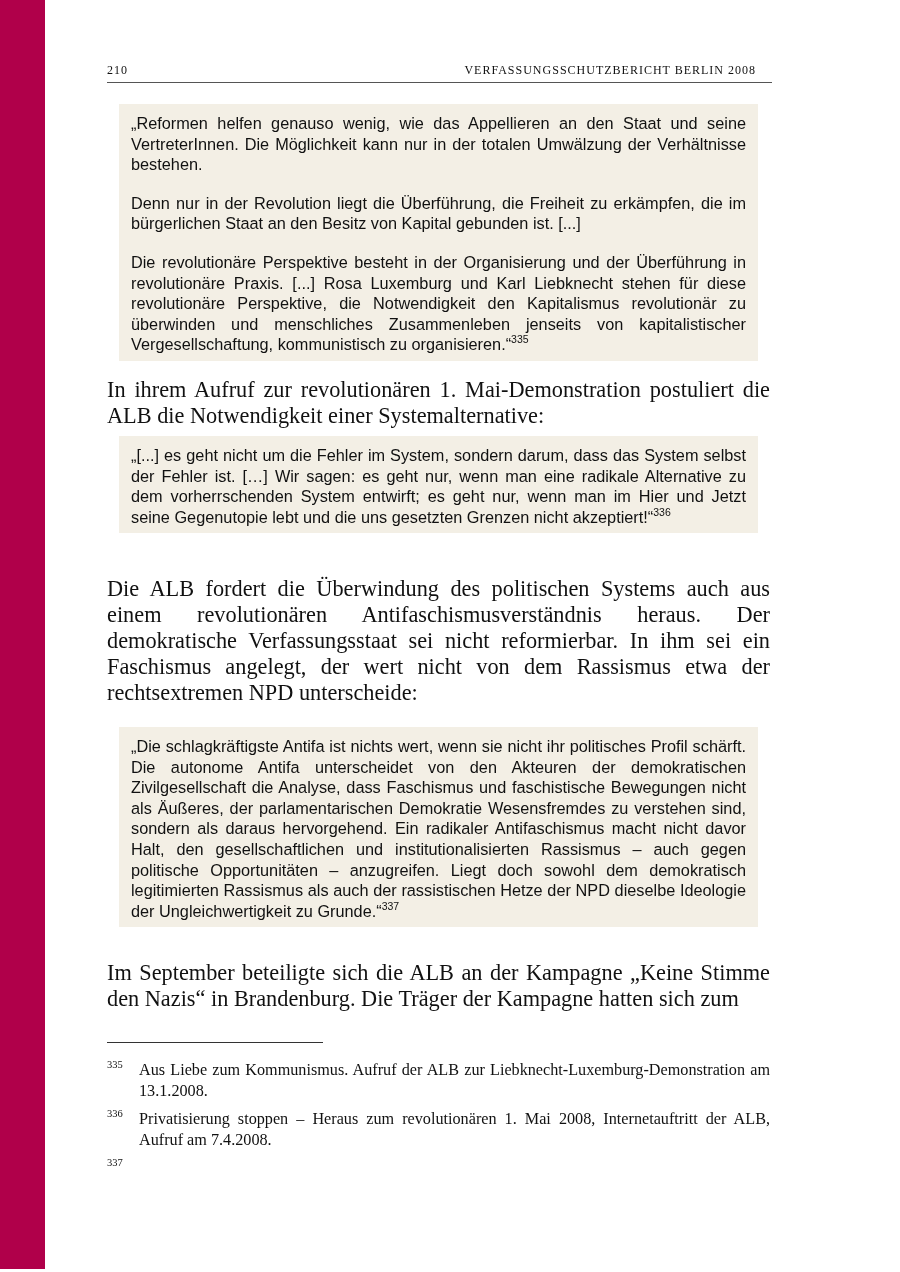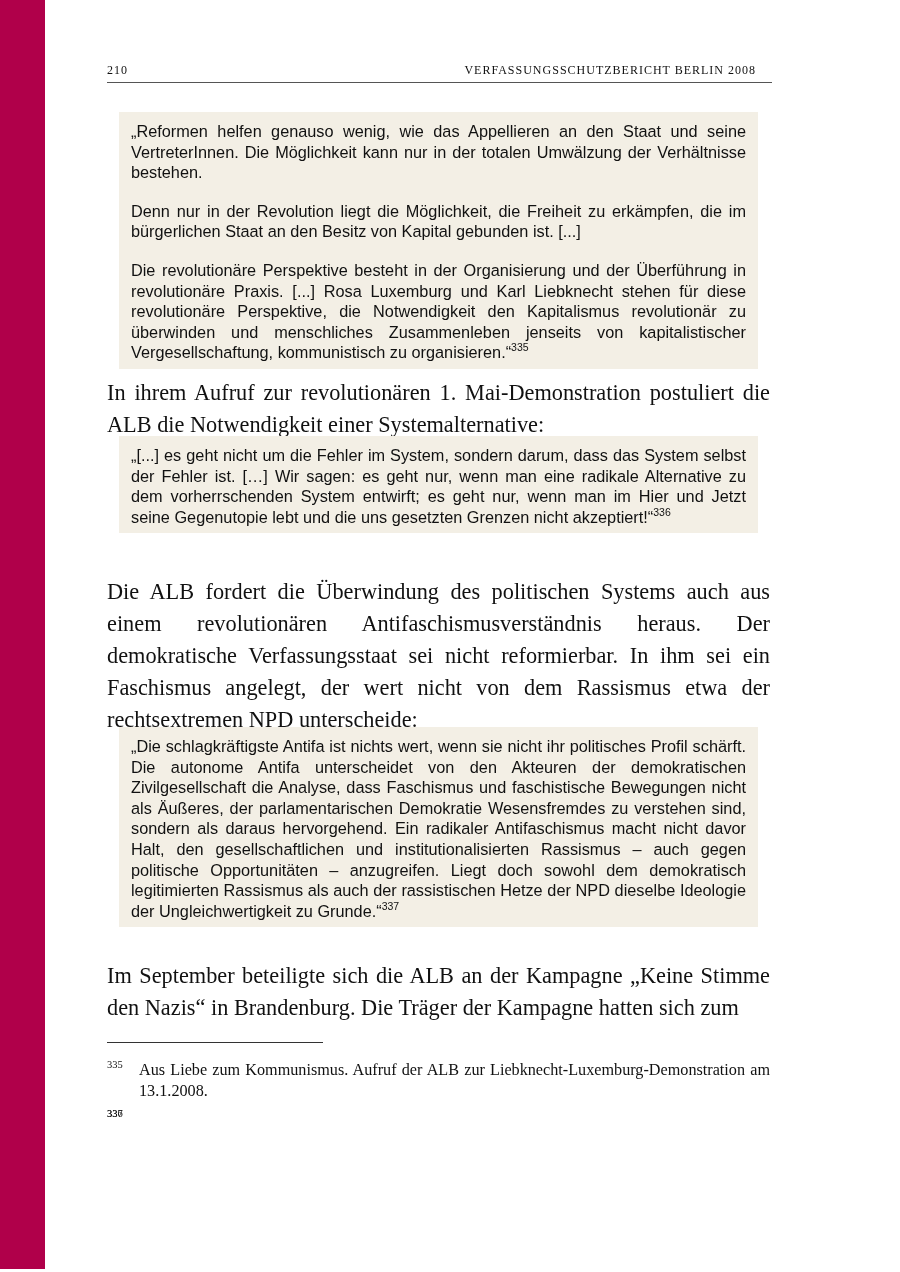--- a/index.html
+++ b/index.html
@@ -22,21 +22,21 @@
     position: absolute; left: 119px; width: 615px;
     background: #f3efe5; padding: 9px 12px 6px 12px;
     font-family: "Liberation Sans", sans-serif; font-size: 16.3px; line-height: 20.6px;
     text-align: justify; color: #111;
   }
   .quote p { margin: 0 0 18px 0; }
   .quote p:last-child { margin-bottom: 0; }
   sup { font-size: 10.5px; line-height: 0; vertical-align: 7px; }
   .body {
     position: absolute; left: 107px; width: 663px;
-    font-family: "Liberation Serif", serif; font-size: 22.3px; line-height: 32px;
+    font-family: "Liberation Serif", serif; font-size: 22.3px; line-height: 26px;
     text-align: justify; color: #111;
   }
   .body p { margin: 0; }
   .fn-rule {
     position: absolute; left: 107px; top: 1042px; width: 216px; height: 0;
     border-top: 1.2px solid #333;
   }
   .footnotes {
     position: absolute; left: 107px; top: 1060px; width: 663px;
     font-family: "Liberation Serif", serif; font-size: 16.2px; line-height: 20.5px; color: #111;
@@ -47,23 +47,23 @@
 </head>
 <body>
 
 <div class="side-bar"></div>
 
 <div class="header">
   <span class="pno">210</span>
   <span class="rtitle">VERFASSUNGSSCHUTZBERICHT BERLIN 2008</span>
 </div>
 
-<div class="quote" style="top:112px;">
+<div class="quote" style="top:104px;">
   <p>„Reformen helfen genauso wenig, wie das Appellieren an den Staat und seine VertreterInnen. Die Möglichkeit kann nur in der totalen Umwälzung der Verhältnisse bestehen.</p>
-  <p>Denn nur in der Revolution liegt die Möglichkeit, die Freiheit zu erkämpfen, die im bürgerlichen Staat an den Besitz von Kapital gebunden ist. [...]</p>
+  <p>Denn nur in der Revolution liegt die Überführung, die Freiheit zu erkämpfen, die im bürgerlichen Staat an den Besitz von Kapital gebunden ist. [...]</p>
   <p><span>Die revolutionäre Perspektive besteht in der Organisierung und der Überführung in revolutionäre Praxis. [...] Rosa Luxemburg und Karl Liebknecht stehen für diese revolutionäre Perspektive, die Notwendigkeit den Kapitalismus revolutionär zu überwinden und menschliches Zusammenleben jenseits von kapitalistischer Vergesellschaftung, kommunistisch zu organisieren.“</span><sup>335</sup></p>
 </div>
 
 <div class="body" style="top:377px;">
   <p>In ihrem Aufruf zur revolutionären 1. Mai-Demonstration postuliert die ALB die Notwendigkeit einer Systemalternative:</p>
 </div>
 
 <div class="quote" style="top:436px;">
   <p><span>„[...] es geht nicht um die Fehler im System, sondern darum, dass das System selbst der Fehler ist. […] Wir sagen: es geht nur, wenn man eine radikale Alternative zu dem vorherrschenden System entwirft; es geht nur, wenn man im Hier und Jetzt seine Gegenutopie lebt und die uns gesetzten Grenzen nicht akzeptiert!“</span><sup>336</sup></p>
 </div>
@@ -82,17 +82,18 @@
 
 <div class="fn-rule"></div>
 
 <div class="footnotes">
   <div class="fn">
     <span class="num">335</span>
     <span>Aus Liebe zum Kommunismus. Aufruf der ALB zur Liebknecht-Luxemburg-Demonstration am 13.1.2008.</span>
   </div>
   <div class="fn">
     <span class="num">336</span>
+    <span>Privatisierung stoppen – Heraus zum revolutionären 1. Mai 2008, Internetauftritt der ALB, Aufruf am 7.4.2008.</span>
   </div>
   <div class="fn">
     <span class="num">337</span>
   </div>
 </div>
 
 </body></html>

